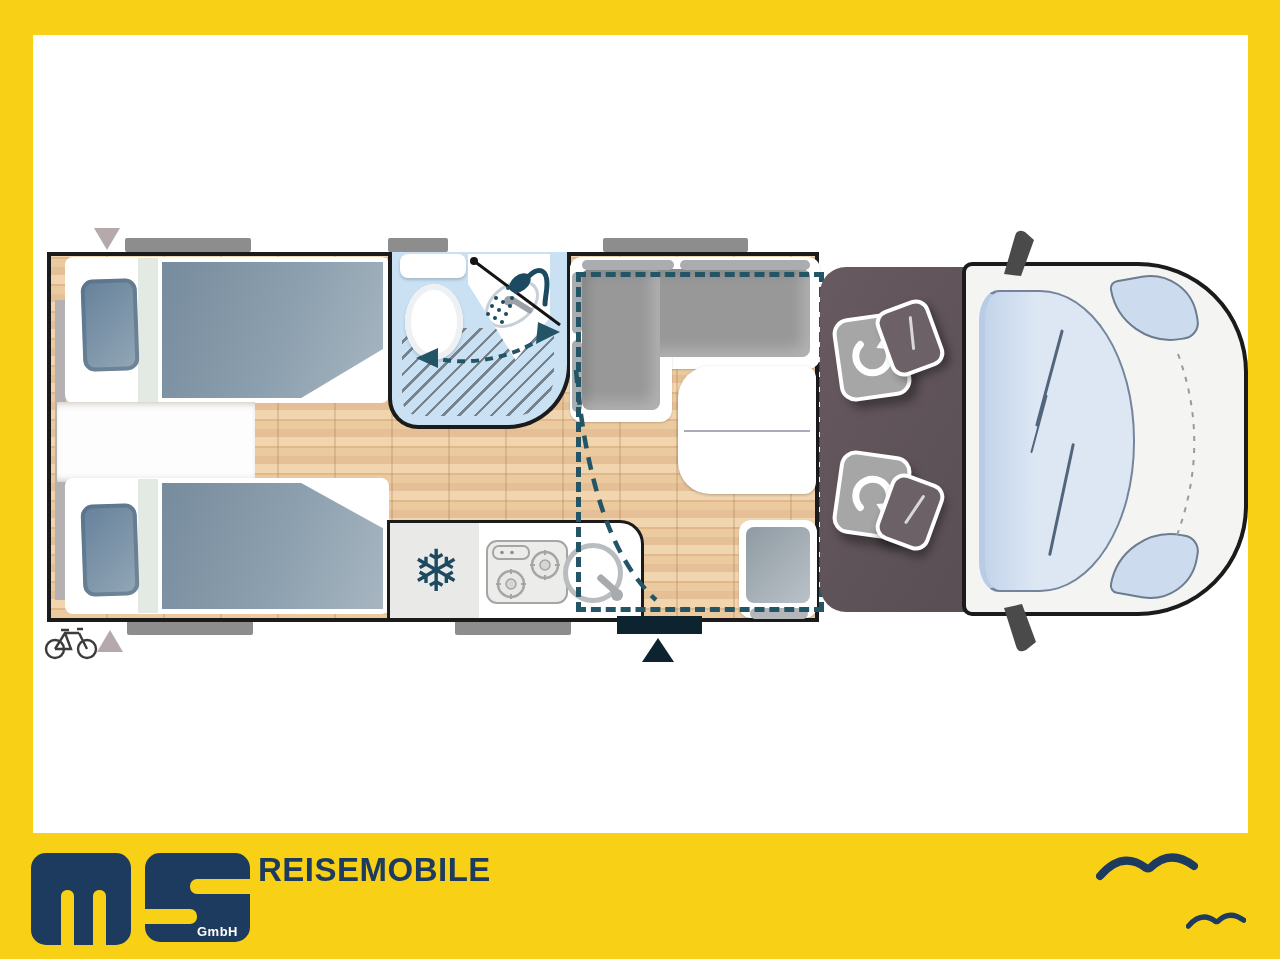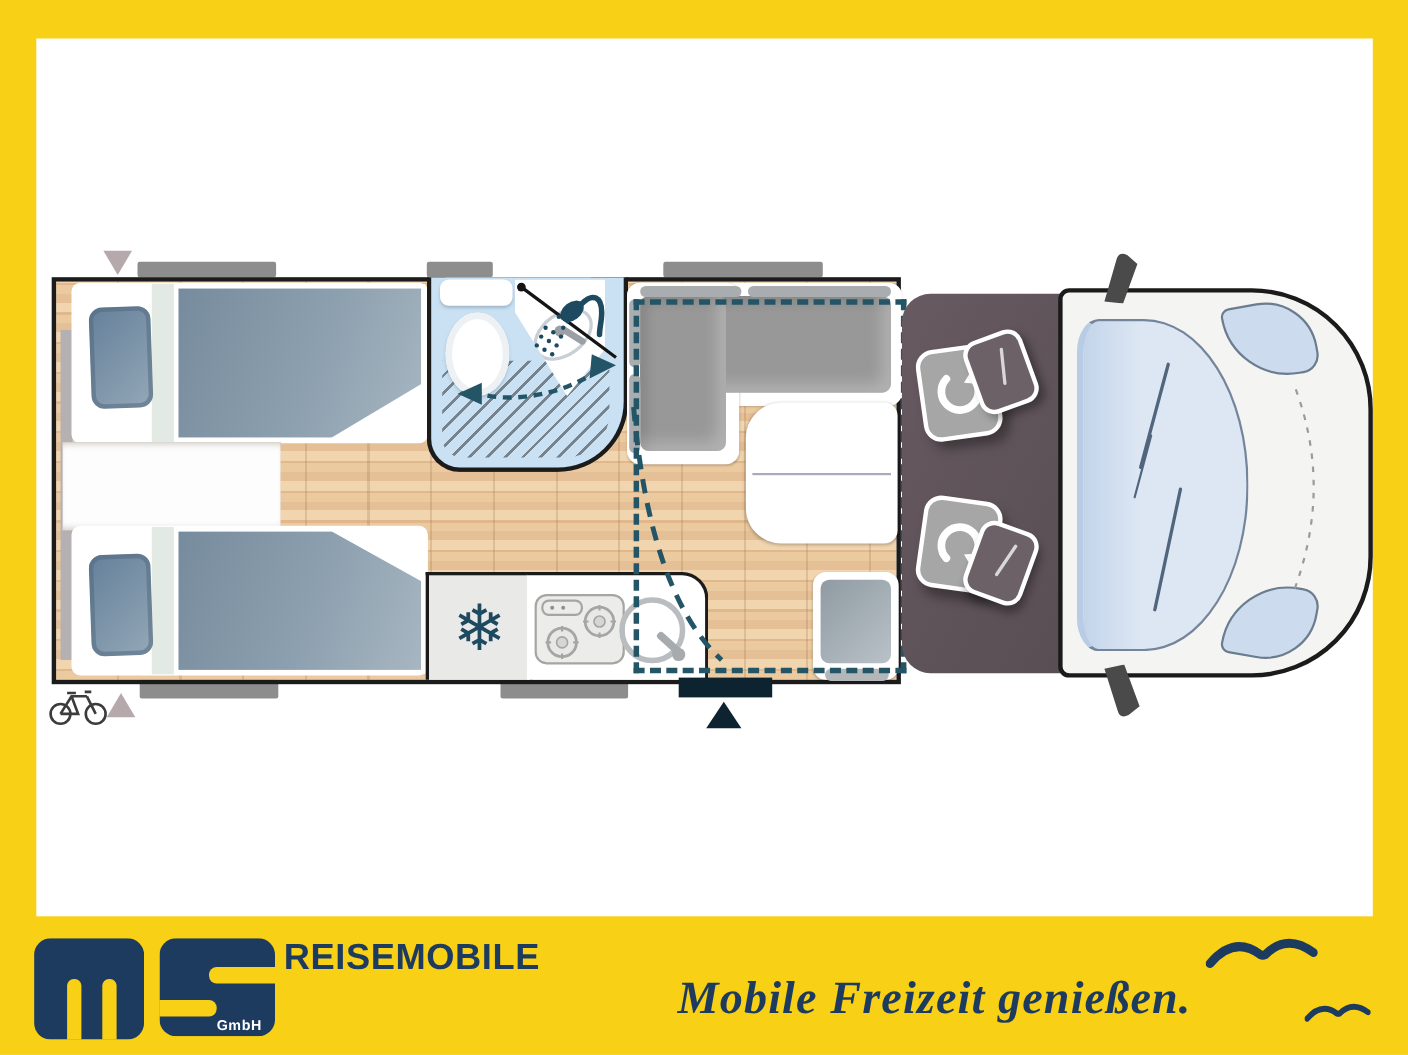--- a/index.html
+++ b/index.html
@@ -250,20 +250,19 @@
     <rect x="30" y="37" width="13" height="60" rx="6" fill="#F8D117"></rect>
     <rect x="62" y="37" width="13" height="60" rx="6" fill="#F8D117"></rect>
   </svg>
   <svg class="abs" style="left:145px;top:853px;" width="105" height="89" viewBox="0 0 105 89">
     <rect x="0" y="0" width="105" height="89" rx="15" fill="#1d3a5f"></rect>
     <rect x="45" y="26" width="70" height="15" rx="7" fill="#F8D117"></rect>
     <rect x="-10" y="56" width="62" height="15" rx="7" fill="#F8D117"></rect>
   </svg>
   <div id="gmbh" class="abs">GmbH</div>
   <div id="reise" class="abs">REISEMOBILE</div>
-  <div id="tagline" class="abs">Mobile Freizeit genießen.</div>
   <svg class="abs" style="left:1096px;top:846px;" width="102" height="46" viewBox="0 0 102 46">
     <path d="M4,30 Q26,4 50,22 Q52,23 54,22 Q74,2 98,20" fill="none" stroke="#1d3a5f" stroke-width="8" stroke-linecap="round"></path>
   </svg>
   <svg class="abs" style="left:1186px;top:906px;" width="60" height="32" viewBox="0 0 102 46">
     <path d="M4,30 Q26,4 50,22 Q52,23 54,22 Q74,2 98,20" fill="none" stroke="#1d3a5f" stroke-width="9" stroke-linecap="round"></path>
   </svg>
 </div>
 
 </body></html>

